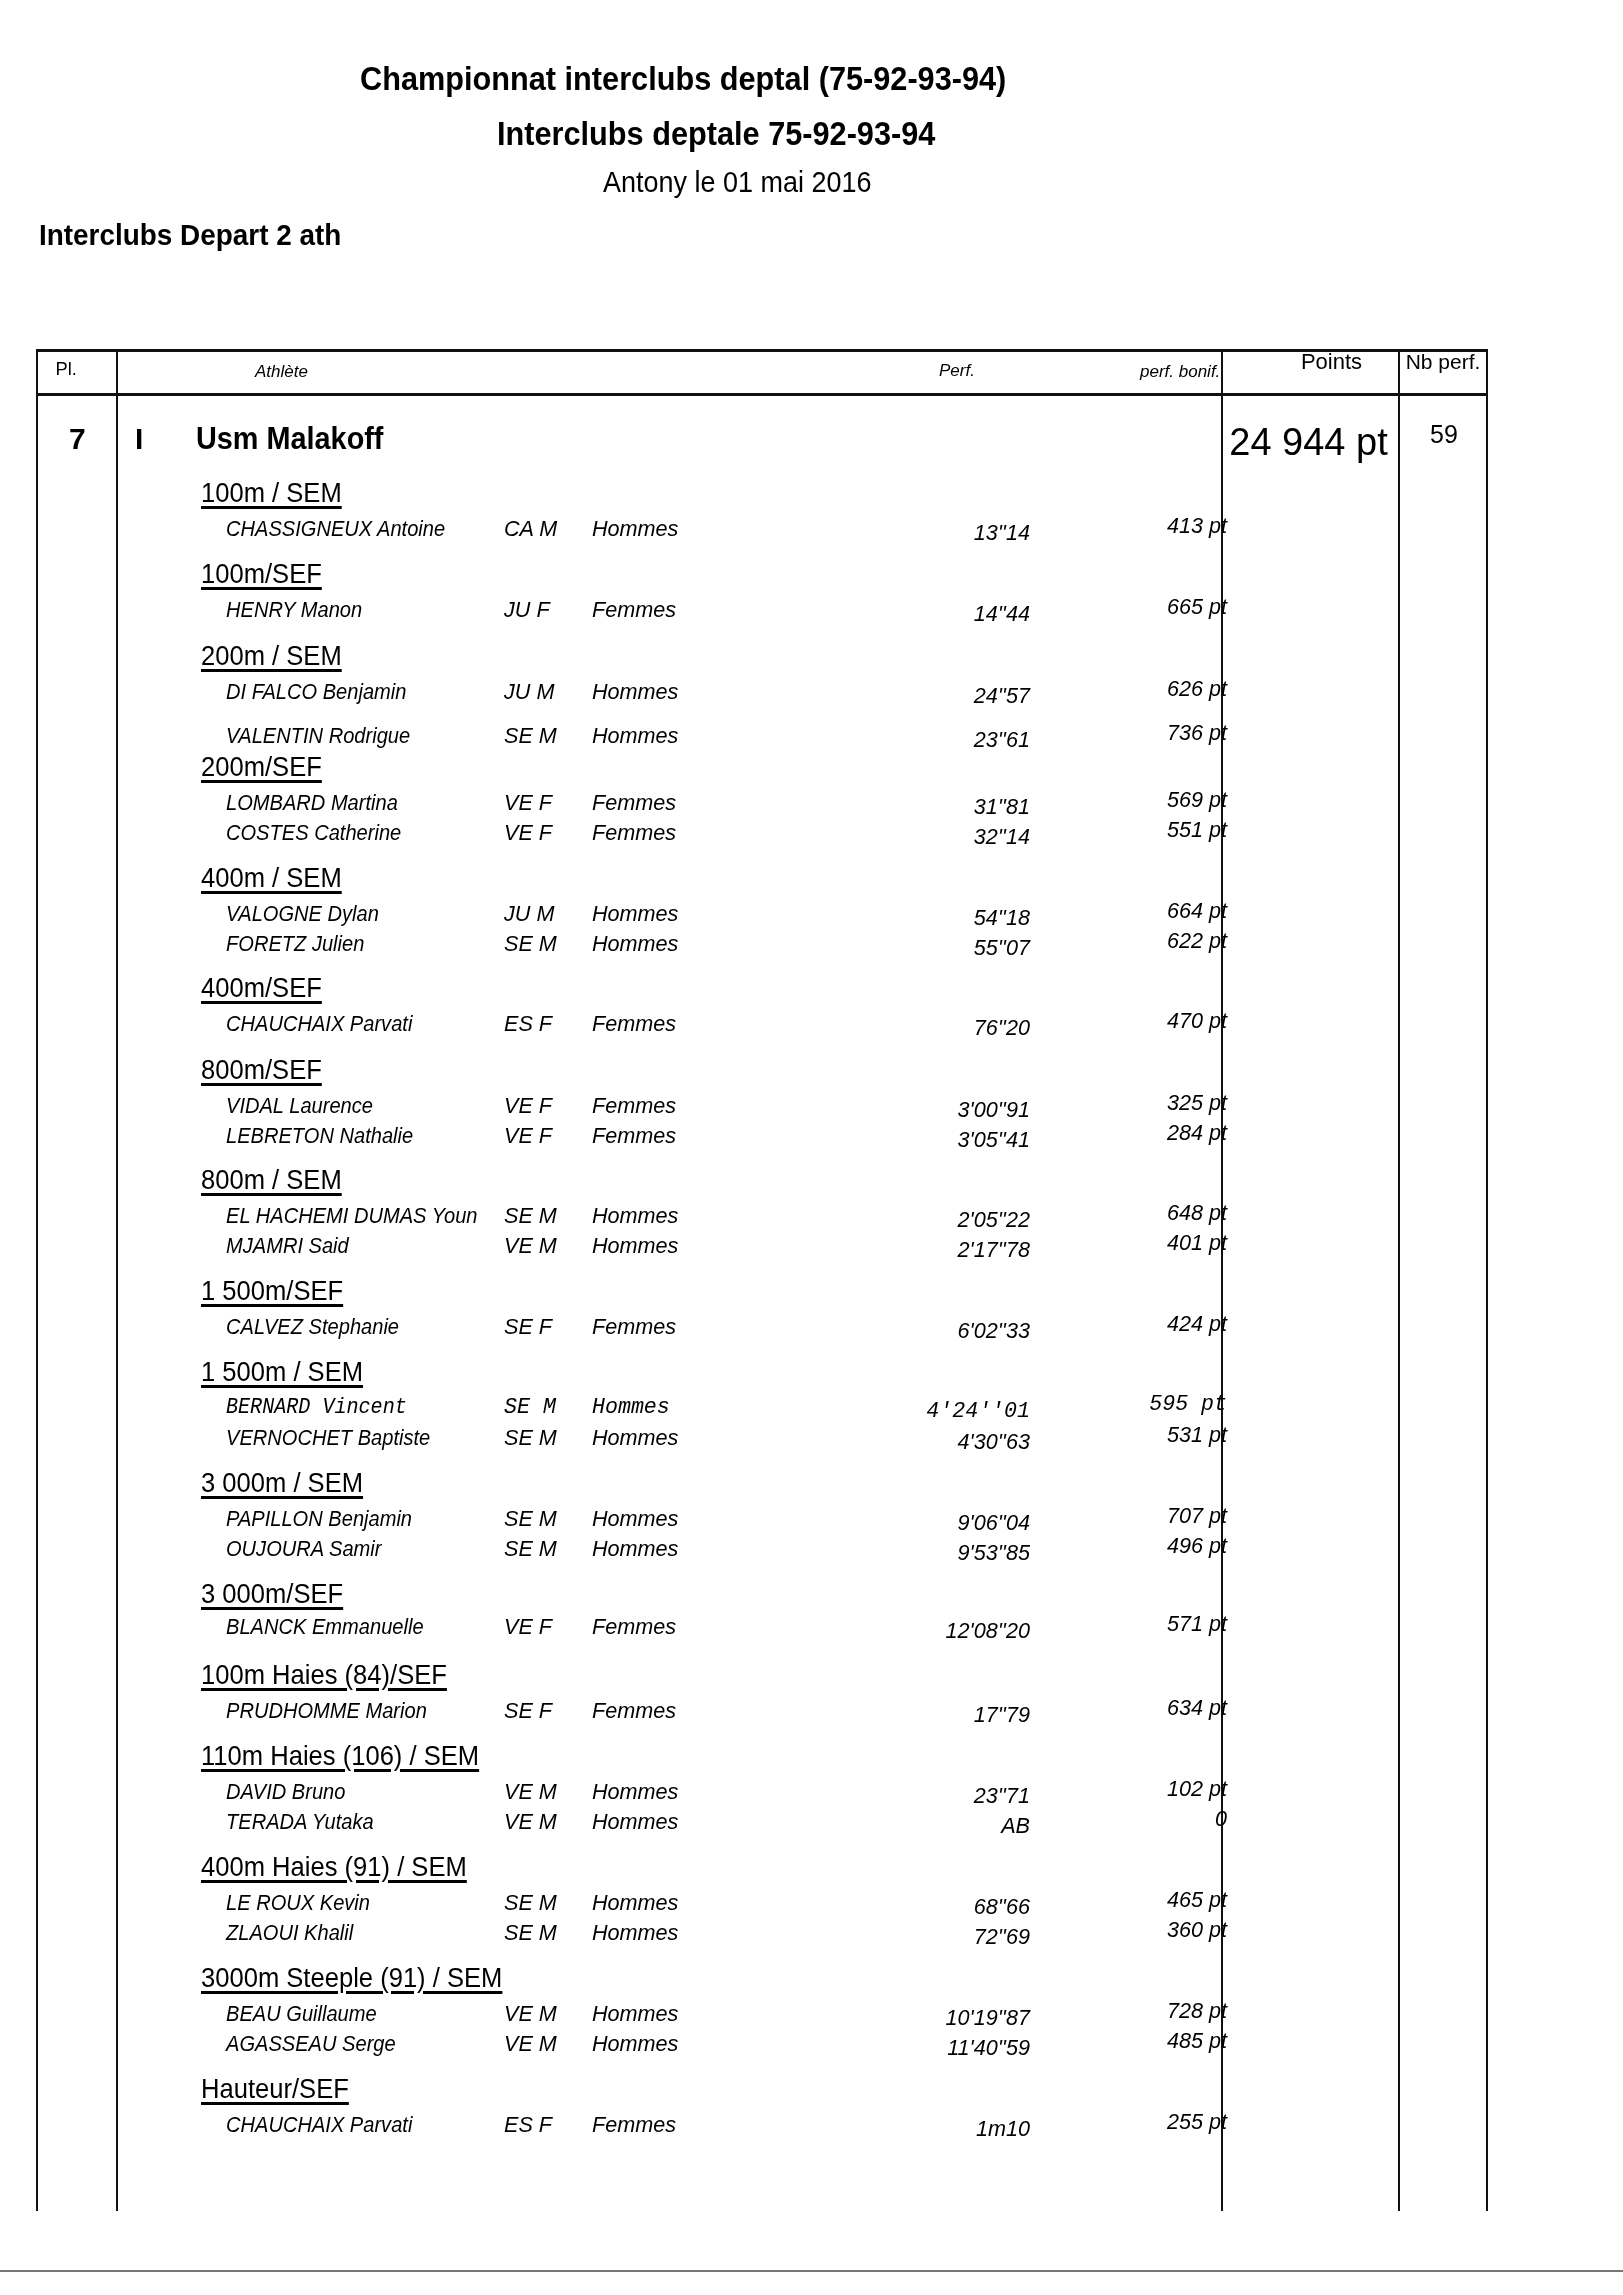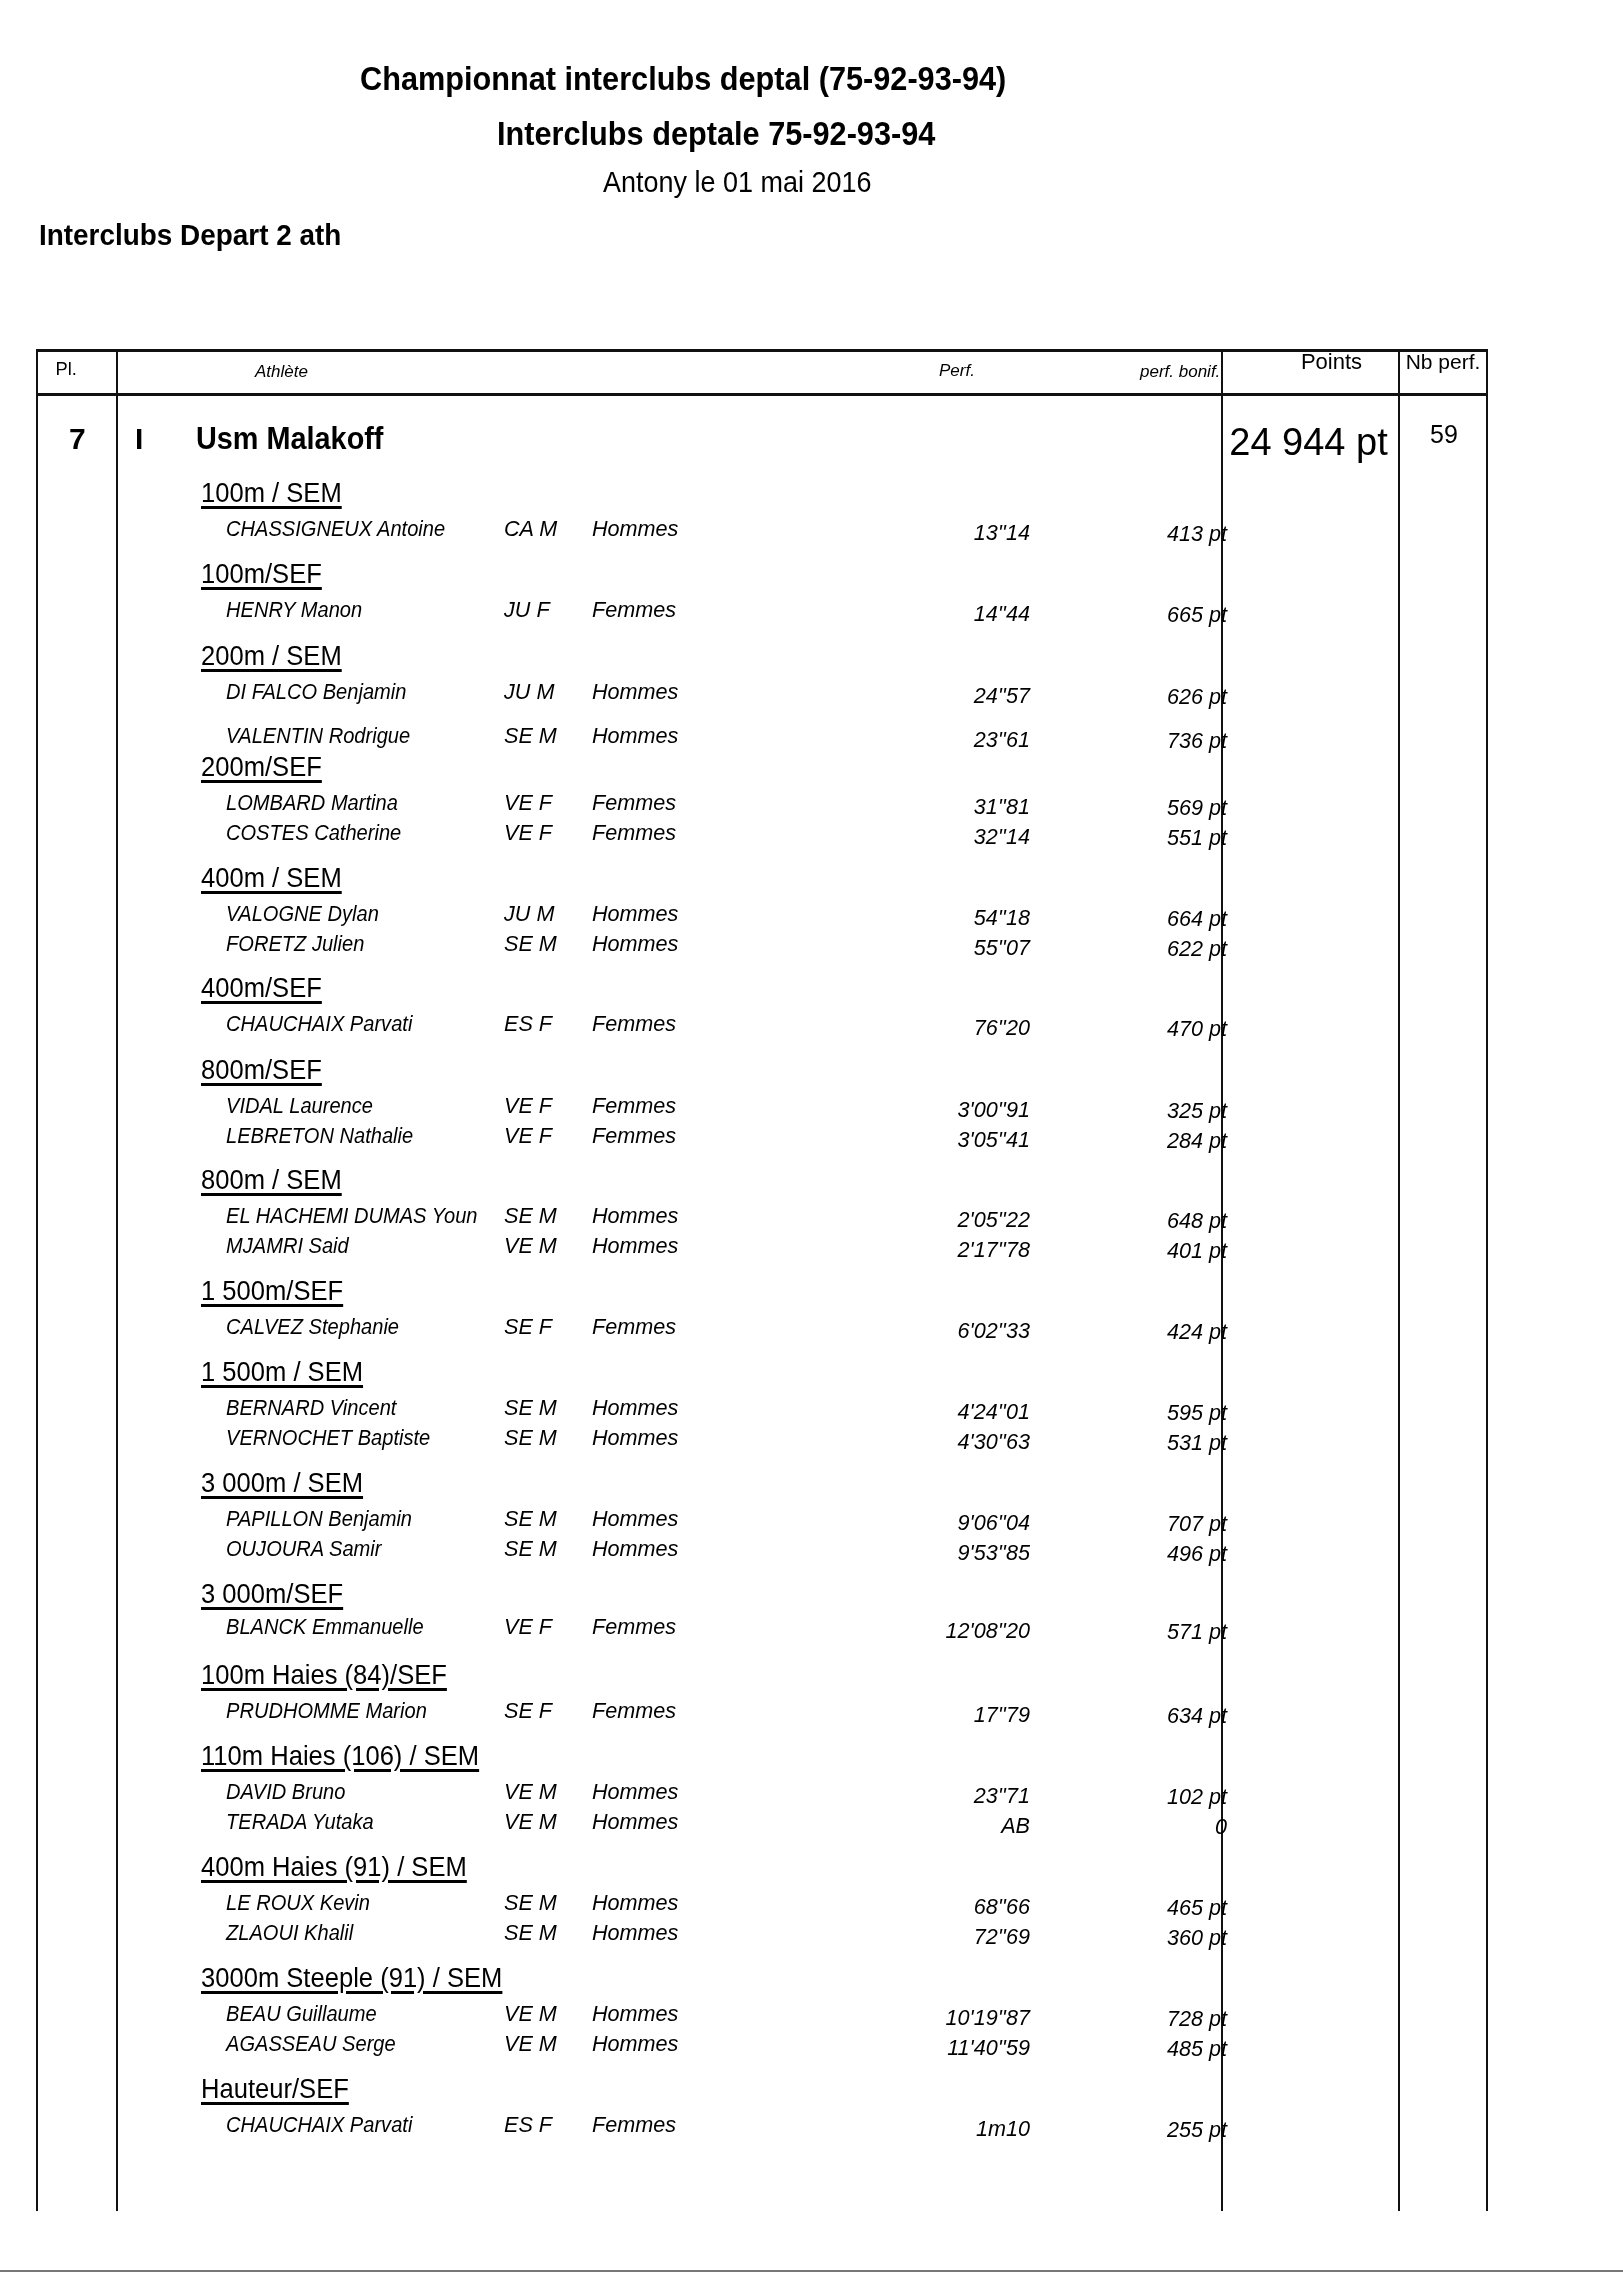--- a/index.html
+++ b/index.html
@@ -23,21 +23,21 @@
   .total { position:absolute; left:1223px; top:72px; width:171px; text-align:center; font-size:38px; font-weight:normal; white-space:nowrap; }
   .nbperf{ position:absolute; left:1400px; top:71px; width:88px; text-align:center; font-size:25px; }
 
   .event { position:absolute; left:0; width:1452px; }
   .ev-title { position:absolute; left:165px; top:0; font-size:27.5px; text-decoration:underline; text-decoration-thickness:2.6px; text-underline-offset:3.9px; white-space:nowrap; transform:scaleX(0.93); transform-origin:left top; }
   .ath { position:absolute; left:0; width:1452px; height:30px; font-style:italic; font-size:21.6px; white-space:nowrap; }
   .ath .name { position:absolute; left:190px; transform:scaleX(0.93); transform-origin:left top; }
   .ath .cat  { position:absolute; left:468px; }
   .ath .sex  { position:absolute; left:556px; }
   .ath .perf { position:absolute; left:837px; width:157px; text-align:right; top:3.9px; }
-  .ath .pts  { position:absolute; left:1021px; width:170px; text-align:right; top:-2.6px;margin-top:8px; }
+  .ath .pts  { position:absolute; left:1021px; width:170px; text-align:right; top:-2.6px; }
   .footer-line { position:absolute; left:0; top:2270px; width:1623px; height:2px; background:#777; }
 </style>
 </head>
 <body>
 
 <div class="title1">Championnat interclubs deptal (75-92-93-94)</div>
 <div class="title2">Interclubs deptale 75-92-93-94</div>
 <div class="subtitle">Antony  le 01 mai 2016</div>
 <div class="section">Interclubs Depart 2 ath</div>
 
@@ -185,21 +185,21 @@
         <div class="ath" style="top: 39px;">
           <span class="name">CALVEZ Stephanie</span>
           <span class="cat">SE  F</span>
           <span class="sex">Femmes</span>
           <span class="perf">6'02''33</span>
           <span class="pts">424 pt</span>
         </div>
       </div>
       <div class="event" style="top: 1007px;">
         <div class="ev-title">1 500m / SEM</div>
-        <div class="ath" style="top: 39px;">
+        <div class="ath" style="top: 39px; font-family: Liberation Mono, monospace;">
           <span class="name">BERNARD Vincent</span>
           <span class="cat">SE  M</span>
           <span class="sex">Hommes</span>
           <span class="perf">4'24''01</span>
           <span class="pts">595 pt</span>
         </div>
         <div class="ath" style="top: 69px;">
           <span class="name">VERNOCHET Baptiste</span>
           <span class="cat">SE  M</span>
           <span class="sex">Hommes</span>

